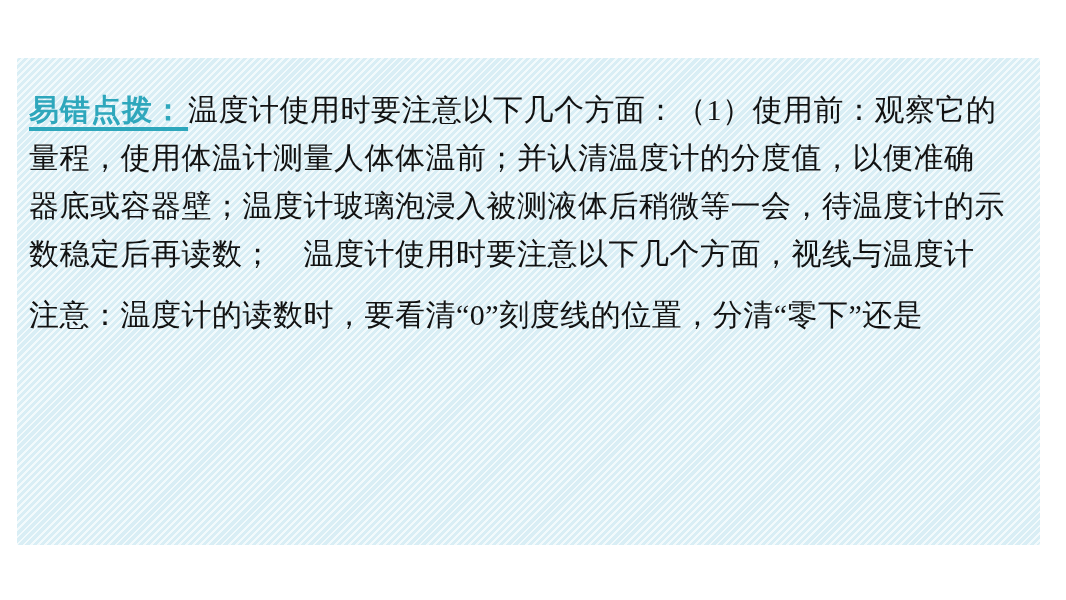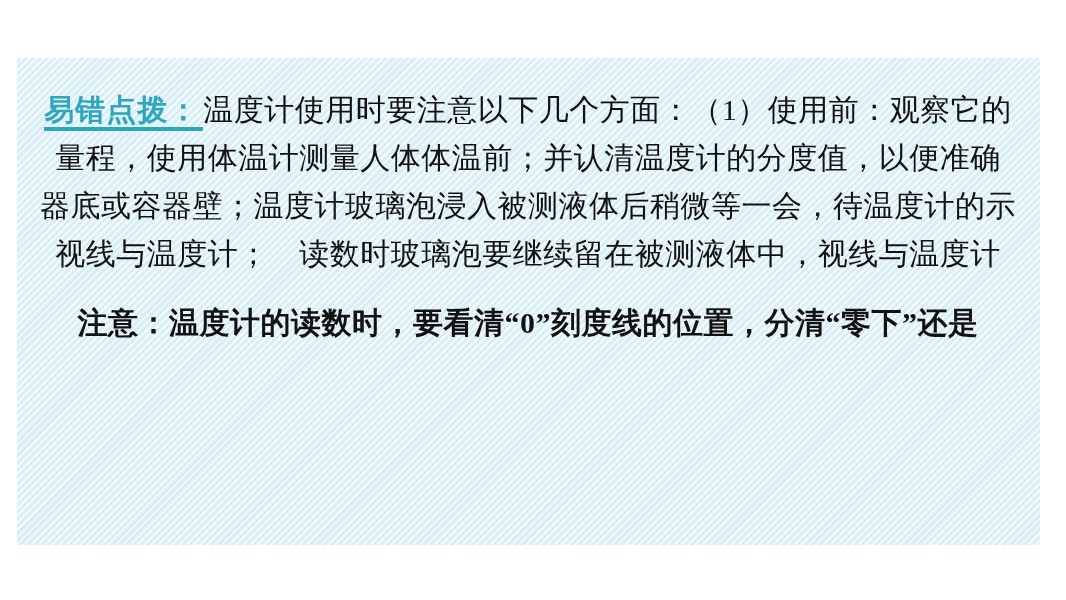--- a/index.html
+++ b/index.html
@@ -28,47 +28,45 @@
       #d9eef5 3px,
       #f2fafc 3px,
       #f2fafc 5px
     );
     border-radius: 2px;
   }
   .para {
     margin: 0;
   }
   .para-note {
-    margin-top: 21px;
-    font-weight: bold;
+    margin-top: 13px;
   }
   .line {
     height: 48px;
     line-height: 48px;
     font-size: 30px;
     color: #121212;
     white-space: pre;
     letter-spacing: 0.5px;
-    text-align: center;
   }
   .heading {
     font-family: "DejaVu Sans", "Liberation Sans", sans-serif;
     font-weight: bold;
     color: #2ea7bc;
     border-bottom: 4px solid #2ea7bc;
     padding-right: 4px;
     letter-spacing: 1px;
   }
 </style>
 </head>
 <body>
 
 <div class="panel">
   <div class="para para-main">
     <div class="line"><span class="heading">易错点拨：</span><span>温度计使用时要注意以下几个方面：（1）使用前：观察它的</span></div>
     <div class="line">量程，使用体温计测量人体体温前；并认清温度计的分度值，以便准确</div>
     <div class="line">器底或容器壁；温度计玻璃泡浸入被测液体后稍微等一会，待温度计的示</div>
-    <div class="line">视线与温度计；　读数时玻璃泡要继续留在被测液体中，视线与温度计</div>
+    <div class="line">数稳定后再读数；　温度计使用时要注意以下几个方面，视线与温度计</div>
   </div>
   <div class="para para-note">
     <div class="line">注意：温度计的读数时，要看清“0”刻度线的位置，分清“零下”还是</div>
   </div>
 </div>
 
 </body></html>

